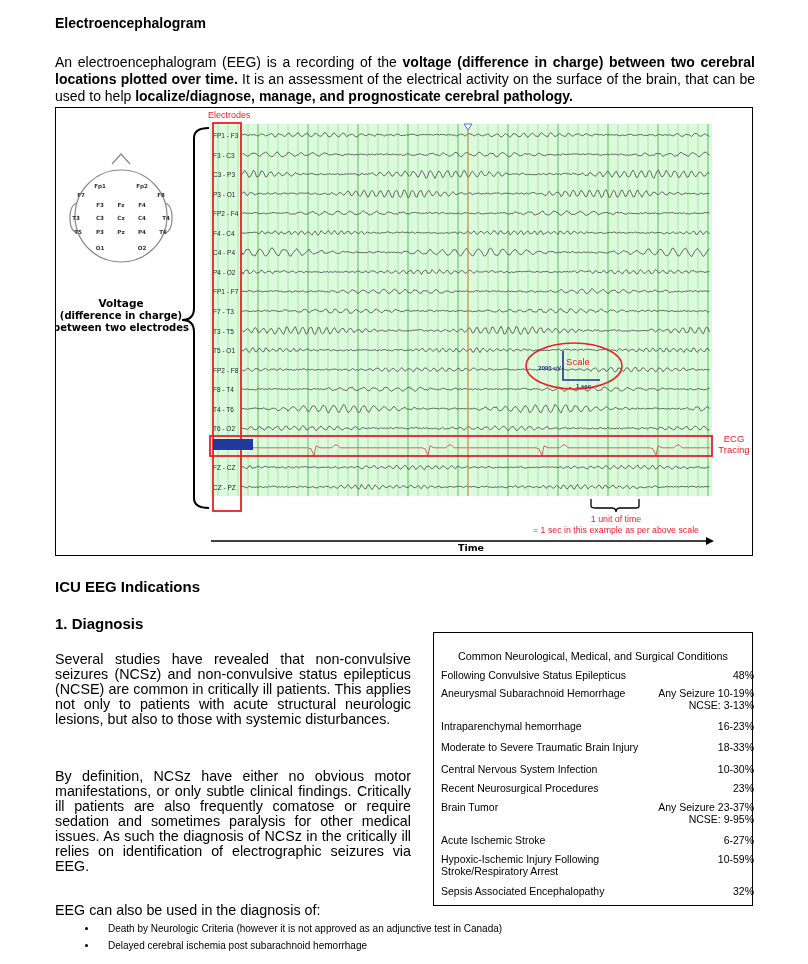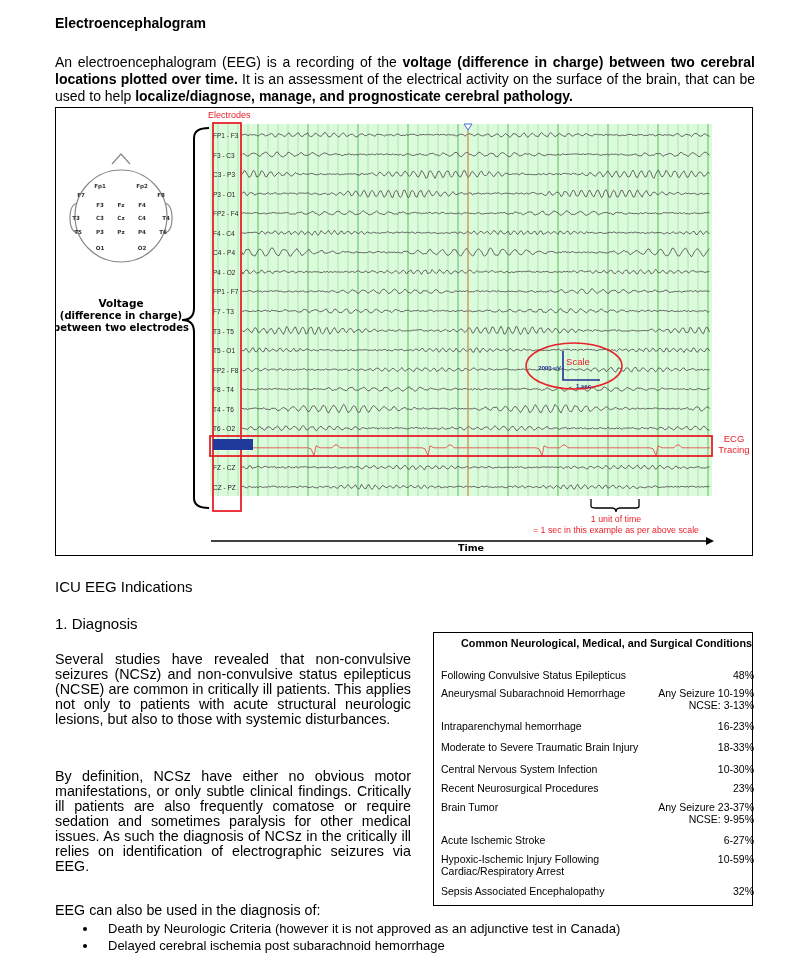--- a/index.html
+++ b/index.html
@@ -2,28 +2,28 @@
 <html><head>
 <meta charset="utf-8">
 <style>
   html, body { margin: 0; padding: 0; background: #fff; }
   body { width: 808px; height: 964px; position: relative; overflow: hidden;
          font-family: "Liberation Sans", sans-serif; color: #000; }
   h1.title { position: absolute; left: 55px; top: 15px; margin: 0; font-size: 14px; font-weight: bold; }
   .intro { position: absolute; left: 55px; top: 54px; width: 700px; font-size: 14px; line-height: 17px; text-align: justify; margin: 0; }
   .intro b { font-weight: bold; }
   .figure { position: absolute; left: 55px; top: 107px; width: 698px; height: 449px; border: 1px solid #000; box-sizing: border-box; }
-  h2.sec { position: absolute; left: 55px; margin: 0; font-size: 15px; font-weight: normal; }
+  h2.sec { position: absolute; left: 55px; margin: 0; font-size: 15px; font-weight: bold; }
   .para { position: absolute; left: 55px; width: 356px; font-size: 14.3px; line-height: 15px; text-align: justify; margin: 0; }
   .table-box { position: absolute; left: 433px; top: 632px; width: 320px; height: 274px; border: 1px solid #000; box-sizing: border-box; font-size: 10.5px; }
-  .tbl-title { text-align: right; font-weight: bold; font-size: 10.8px; line-height: 13px; margin-top: 4px; }
+  .tbl-title { text-align: center; font-weight: normal; font-size: 10.8px; line-height: 13px; margin-top: 17px; }
   .trow { position: absolute; left: 0; width: 100%; }
   .tcond { position: absolute; left: 7px; width: 210px; text-align: left; line-height: 12px; }
   .tval { position: absolute; left: 208px; width: 112px; text-align: right; line-height: 12px; }
-  ul.diag { position: absolute; left: 78px; top: 920px; margin: 0; padding: 0 0 0 20px; font-size: 13px; line-height: 17px; }
+  ul.diag { position: absolute; left: 78px; top: 920px; margin: 0; padding: 0 0 0 20px; font-size: 10px; line-height: 17px; }
   ul.diag li { padding-left: 10px; }
 </style>
 </head>
 <body>
 
 <h1 class="title">Electroencephalogram</h1>
 
 <p class="intro"><span>An electroencephalogram (EEG) is a recording of the </span><b>voltage (difference in charge) between two cerebral locations plotted over time.</b><span>  It is an assessment of the electrical activity on the surface of the brain, that can be used to help </span><b>localize/diagnose, manage, and prognosticate cerebral pathology</b><b>.</b></p>
 
 <div class="figure">
@@ -265,21 +265,21 @@
         <div class="tcond">
           <div>Acute Ischemic Stroke</div>
         </div>
         <div class="tval">
           <div>6-27%</div>
         </div>
       </div>
       <div class="trow" style="top: 220px;">
         <div class="tcond">
           <div>Hypoxic-Ischemic Injury Following</div>
-          <div>Cardiac/Respiratory Arrest</div>
+          <div>Stroke/Respiratory Arrest</div>
         </div>
         <div class="tval">
           <div>10-59%</div>
         </div>
       </div>
       <div class="trow" style="top: 252px;">
         <div class="tcond">
           <div>Sepsis Associated Encephalopathy</div>
         </div>
         <div class="tval">

